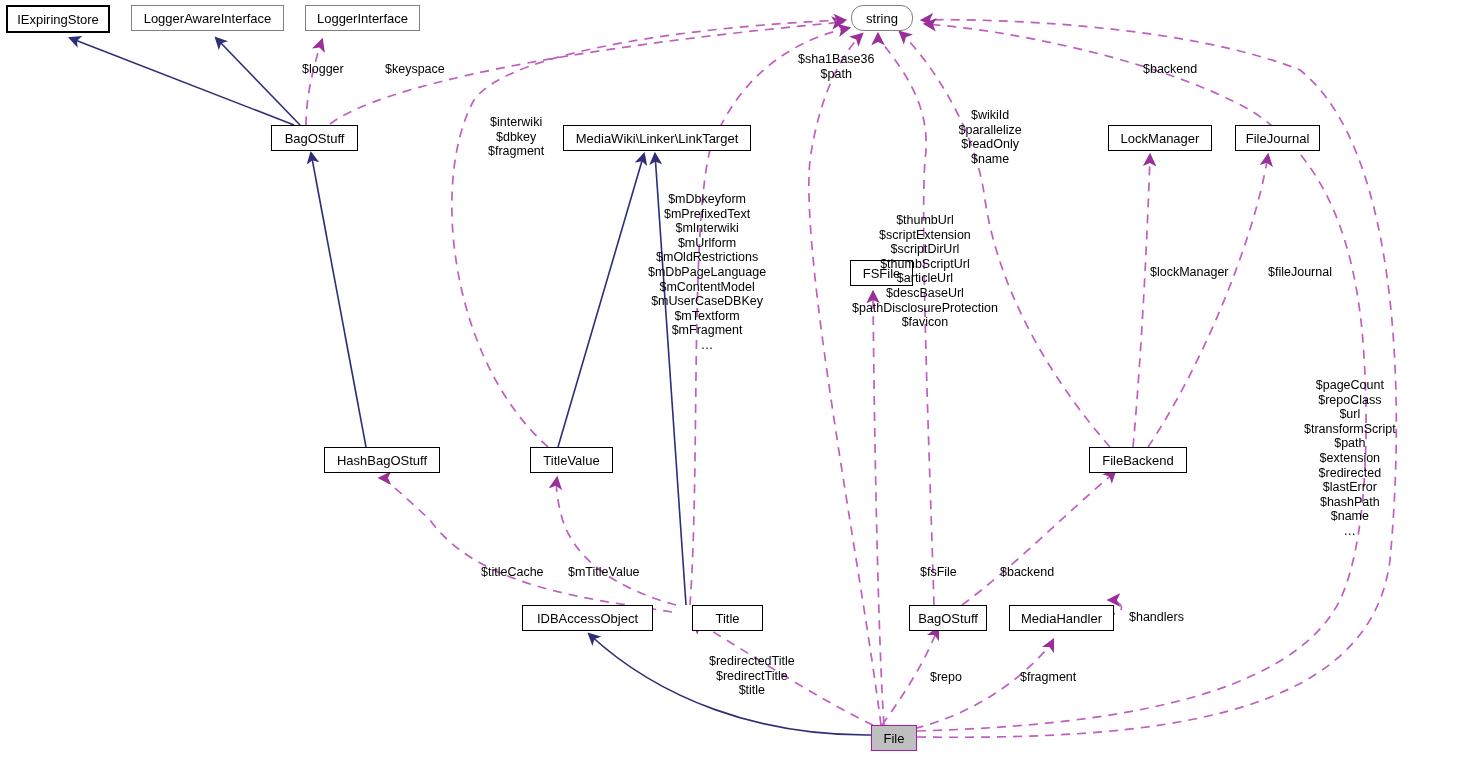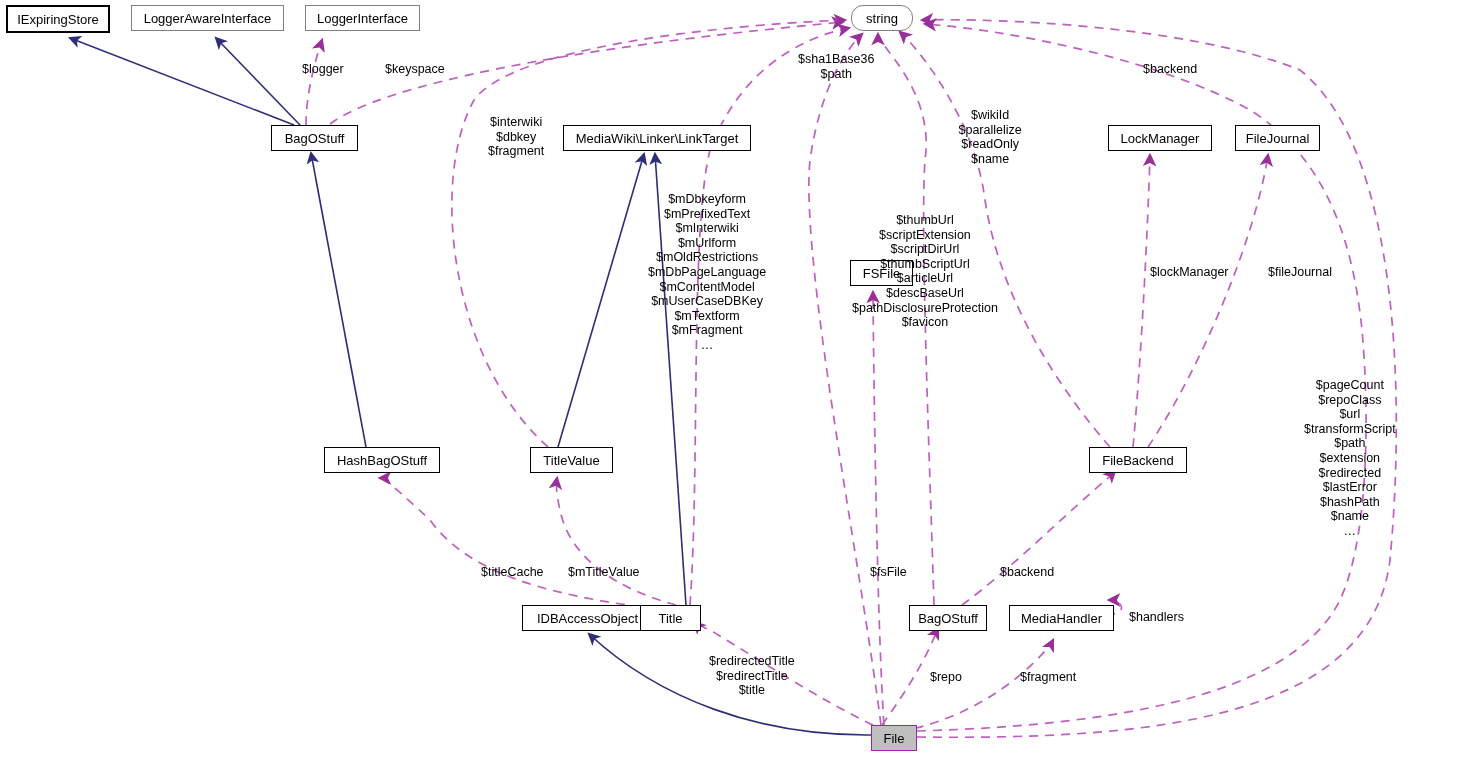--- a/index.html
+++ b/index.html
@@ -140,21 +140,21 @@
     </div>
   <div class="node solid" style="left:522px;  top:447px; width:83px;">
       <span>TitleValue</span>
     </div>
   <div class="node solid" style="left:1081px; top:447px; width:98px;">
       <span>FileBackend</span>
     </div>
   <div class="node solid" style="left:514px;  top:605px; width:131px;">
       <span>IDBAccessObject</span>
     </div>
-  <div class="node solid" style="left:632px;  top:605px; width:61px;">
+  <div class="node solid" style="left:684px;  top:605px; width:71px;">
       <span>Title</span>
     </div>
   <div class="node solid" style="left:901px;  top:605px; width:78px;">
       <span>BagOStuff</span>
     </div>
   <div class="node solid" style="left:1001px; top:605px; width:105px;">
       <span>MediaHandler</span>
     </div>
   <div class="node filled" style="left:871px;  top:725px; width:46px;">
       <span>File</span>
@@ -199,21 +199,21 @@
 $transformScript
 $path
 $extension
 $redirected
 $lastError
 $hashPath
 $name
 …</div>
   <div class="edge-label left" style="left:481px;  top:565px;">$titleCache</div>
   <div class="edge-label left" style="left:568px;  top:565px;">$mTitleValue</div>
-  <div class="edge-label left" style="left:870px;  top:565px;">$fsFile</div>
+  <div class="edge-label left" style="left:920px;  top:565px;">$fsFile</div>
   <div class="edge-label left" style="left:1000px; top:565px;">$backend</div>
   <div class="edge-label left" style="left:1129px; top:610px;">$handlers</div>
   <div class="edge-label" style="left: 709px; top: 654px;">$redirectedTitle
 $redirectTitle
 $title</div>
   <div class="edge-label left" style="left:930px;  top:670px;">$repo</div>
   <div class="edge-label left" style="left:1020px; top:670px;">$fragment</div>
 
 </div>
 

